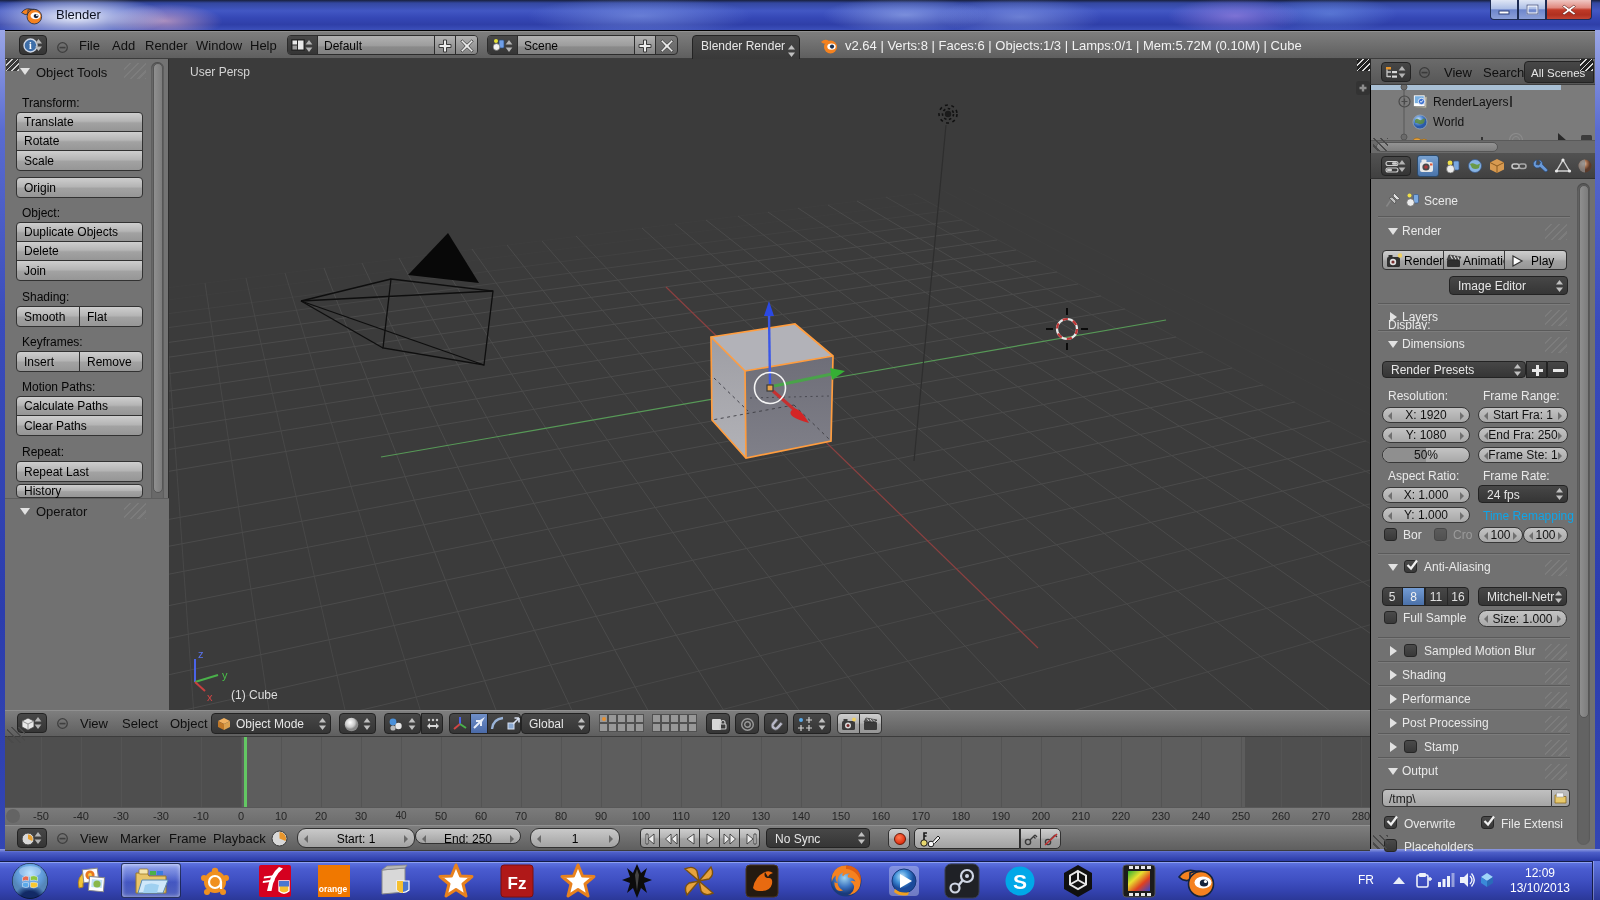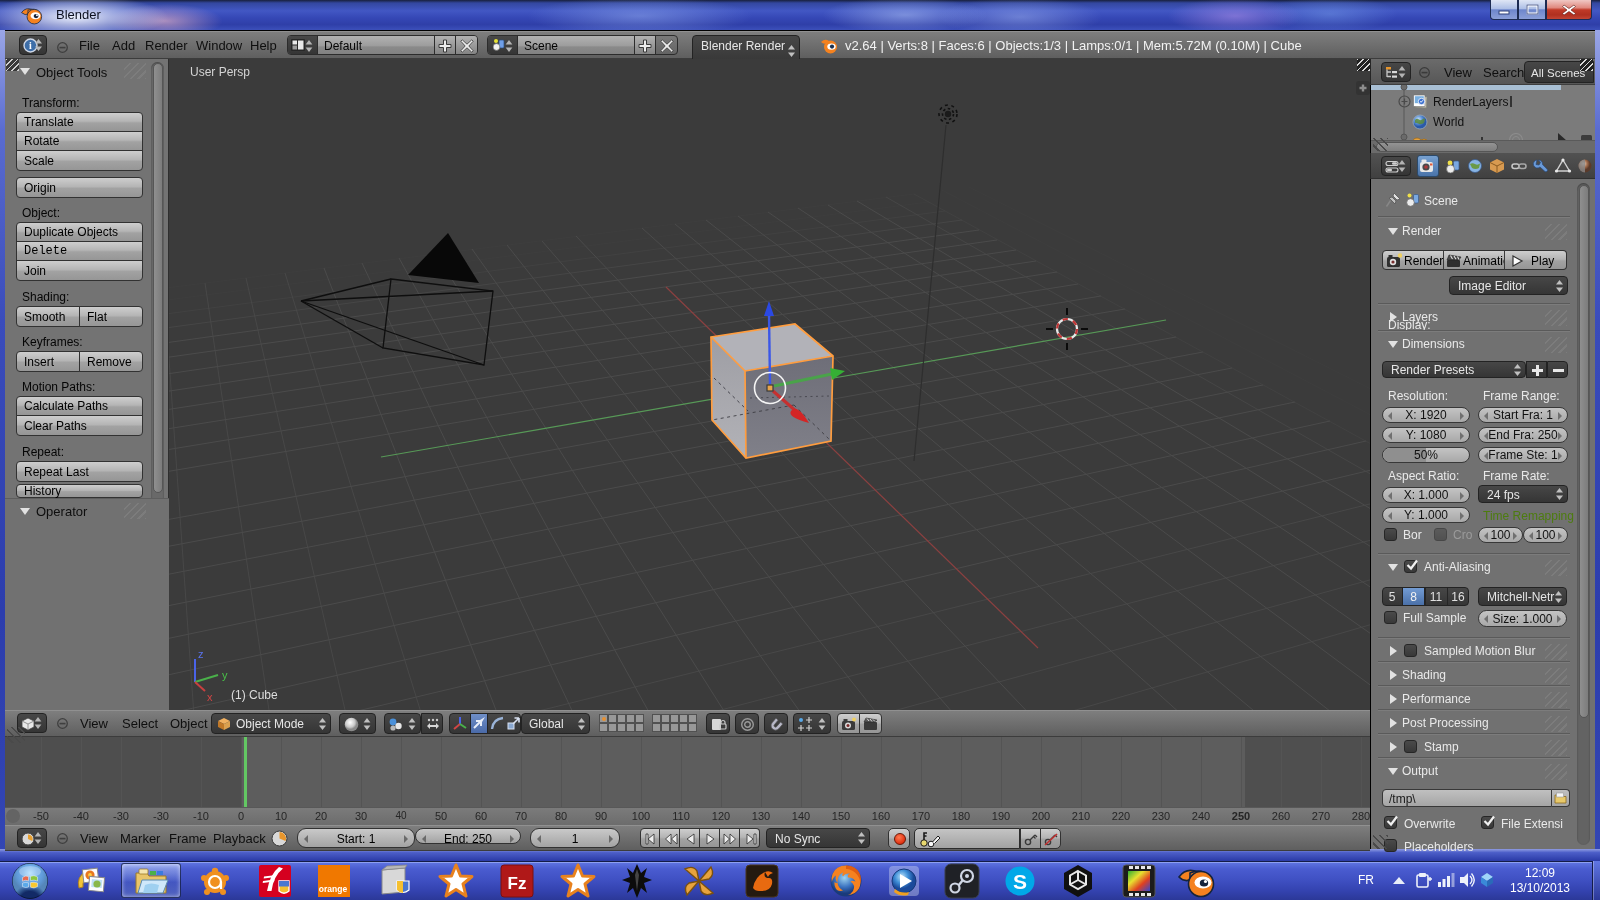--- a/index.html
+++ b/index.html
@@ -184,21 +184,21 @@
     <span style="position:absolute;left:7px;top:3px;">Scale</span>
   </div>
 <div class="abs litw" style="left:16px;top:177px;width:127px;height:21px;border-radius:4px;">
     <span style="position:absolute;left:7px;top:3px;">Origin</span>
   </div>
 <div class="abs btxt" style="left:22px;top:206px;">Object:</div>
 <div class="abs litw" style="left:16px;top:222px;width:127px;height:20px;border-radius:4px 4px 0 0;">
     <span style="position:absolute;left:7px;top:2px;">Duplicate Objects</span>
   </div>
 <div class="abs litw" style="left:16px;top:241px;width:127px;height:20px;border-radius:0;">
-    <span style="position:absolute;left:7px;top:2px;font-family:Liberation Mono, monospace;">Delete</span>
+    <span style="position:absolute;left:7px;top:2px;">Delete</span>
   </div>
 <div class="abs litw" style="left:16px;top:260px;width:127px;height:21px;border-radius:0 0 4px 4px;">
     <span style="position:absolute;left:7px;top:3px;">Join</span>
   </div>
 <div class="abs btxt" style="left:22px;top:290px;">Shading:</div>
 <div class="abs litw" style="left:16px;top:306px;width:64px;height:21px;border-radius:4px 0 0 4px;">
     <span style="position:absolute;left:7px;top:3px;">Smooth</span>
   </div>
 <div class="abs litw" style="left:79px;top:306px;width:64px;height:21px;border-radius:0 4px 4px 0;">
     <span style="position:absolute;left:7px;top:3px;">Flat</span>
@@ -562,21 +562,21 @@
 <div class="abs" style="left:827px;top:810px;width:28px;text-align:center;font-size:11px;color:#262626;">150</div>
 <div class="abs" style="left:867px;top:810px;width:28px;text-align:center;font-size:11px;color:#262626;">160</div>
 <div class="abs" style="left:907px;top:810px;width:28px;text-align:center;font-size:11px;color:#262626;">170</div>
 <div class="abs" style="left:947px;top:810px;width:28px;text-align:center;font-size:11px;color:#262626;">180</div>
 <div class="abs" style="left:987px;top:810px;width:28px;text-align:center;font-size:11px;color:#262626;">190</div>
 <div class="abs" style="left:1027px;top:810px;width:28px;text-align:center;font-size:11px;color:#262626;">200</div>
 <div class="abs" style="left:1067px;top:810px;width:28px;text-align:center;font-size:11px;color:#262626;">210</div>
 <div class="abs" style="left:1107px;top:810px;width:28px;text-align:center;font-size:11px;color:#262626;">220</div>
 <div class="abs" style="left:1147px;top:810px;width:28px;text-align:center;font-size:11px;color:#262626;">230</div>
 <div class="abs" style="left:1187px;top:810px;width:28px;text-align:center;font-size:11px;color:#262626;">240</div>
-<div class="abs" style="left:1227px;top:810px;width:28px;text-align:center;font-size:11px;color:#262626;font-weight:bold;">250</div>
+<div class="abs" style="left:1227px;top:810px;width:28px;text-align:center;font-size:11px;color:#262626;">250</div>
 <div class="abs" style="left:1267px;top:810px;width:28px;text-align:center;font-size:11px;color:#262626;">260</div>
 <div class="abs" style="left:1307px;top:810px;width:28px;text-align:center;font-size:11px;color:#262626;">270</div>
 <div class="abs" style="left:1347px;top:810px;width:28px;text-align:center;font-size:11px;color:#262626;">280</div>
 <div class="abs" style="left:6px;top:809px;width:14px;height:14px;border-radius:50%;background:#646464;"></div>
 <div class="abs hdr" style="left:5px;top:825px;width:1365px;height:26px;"></div>
 <div class="abs darkw" style="left:17px;top:828px;width:30px;height:20px;">
       <svg class="abs" style="left:3px;top:3px" width="14" height="14">
       <circle cx="7" cy="7" r="6" fill="#d8d8d8"></circle>
       <path d="M7 7 L7 2.5 A4.5 4.5 0 0 1 11.2 9z" fill="#e8a030"></path>
       <circle cx="7" cy="7" r="6" fill="none" stroke="#444" stroke-width="1"></circle>
@@ -966,21 +966,21 @@
       <path d="M0 0 L4 4 L0 8z" fill="#707070"></path>
     </svg>
   </div>
 <div class="abs darkw" style="left:1478px;top:485px;width:90px;height:18px;">
     <span style="position:absolute;left:8px;top:2px;">24 fps</span>
     <svg class="spin" width="9" height="12">
       <path d="M4.5 0 L8 4.5 L1 4.5z" fill="#c0c0c0"></path>
       <path d="M4.5 12 L8 7.5 L1 7.5z" fill="#c0c0c0"></path>
     </svg>
   </div>
-<div class="abs" style="left:1483px;top:509px;font-size:12px;color:#4d7c0f;">Time Remapping</div>
+<div class="abs" style="left:1483px;top:509px;font-size:12px;color:#0ea5e9;">Time Remapping</div>
 <div class="chk" style="left:1384px;top:528px;"></div>
 <div class="abs" style="left:1403px;top:528px;font-size:12px;color:#e9e9e9;">Bor</div>
 <div class="chk" style="left:1434px;top:528px;opacity:.55;"></div>
 <div class="abs gtxt" style="left:1453px;top:528px;">Cro</div>
 <div class="abs" style="left:1478px;top:527px;width:45px;height:16px;background:linear-gradient(180deg,#c4c4c4,#a8a8a8);border:1px solid #383838;border-radius:9px;overflow:hidden;">
     <div style="position:absolute;left:0;right:0;top:0px;text-align:center;font-size:12px;color:#111;">100</div>
     <svg style="position:absolute;left:4px;top:4px" width="5" height="8">
       <path d="M5 0 L1 4 L5 8z" fill="#707070"></path>
     </svg>
     <svg style="position:absolute;right:4px;top:4px" width="5" height="8">

